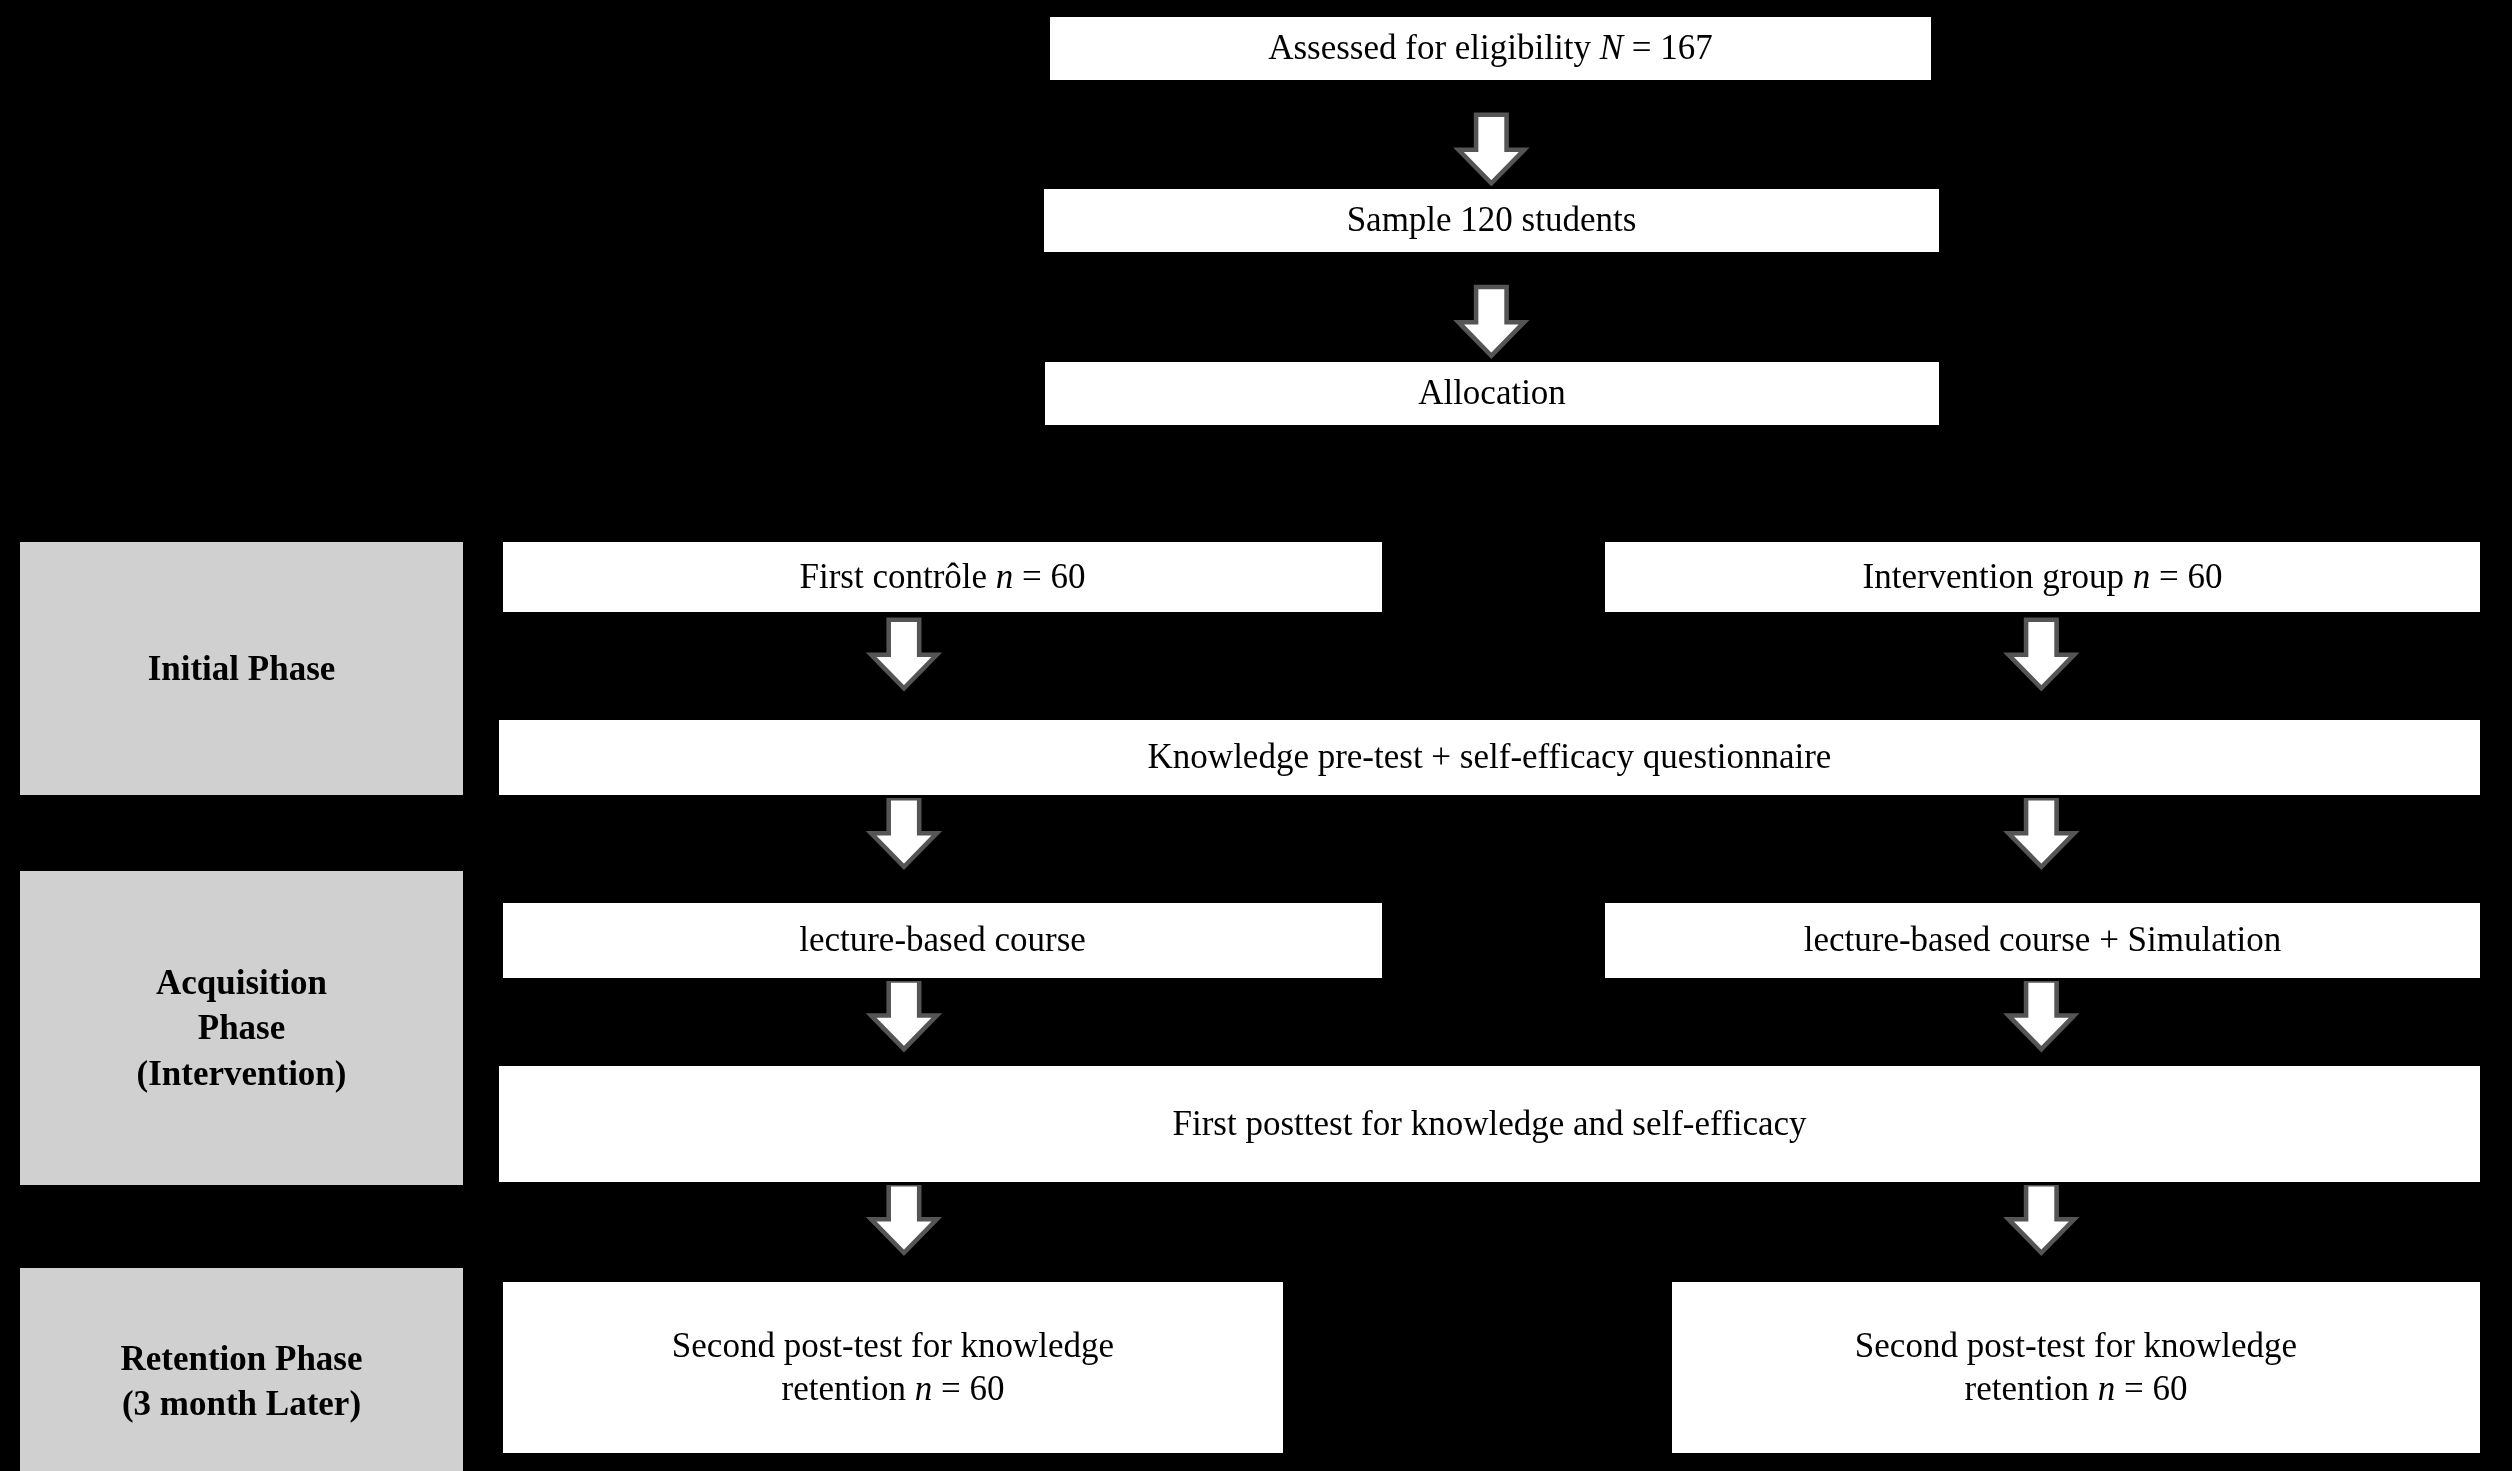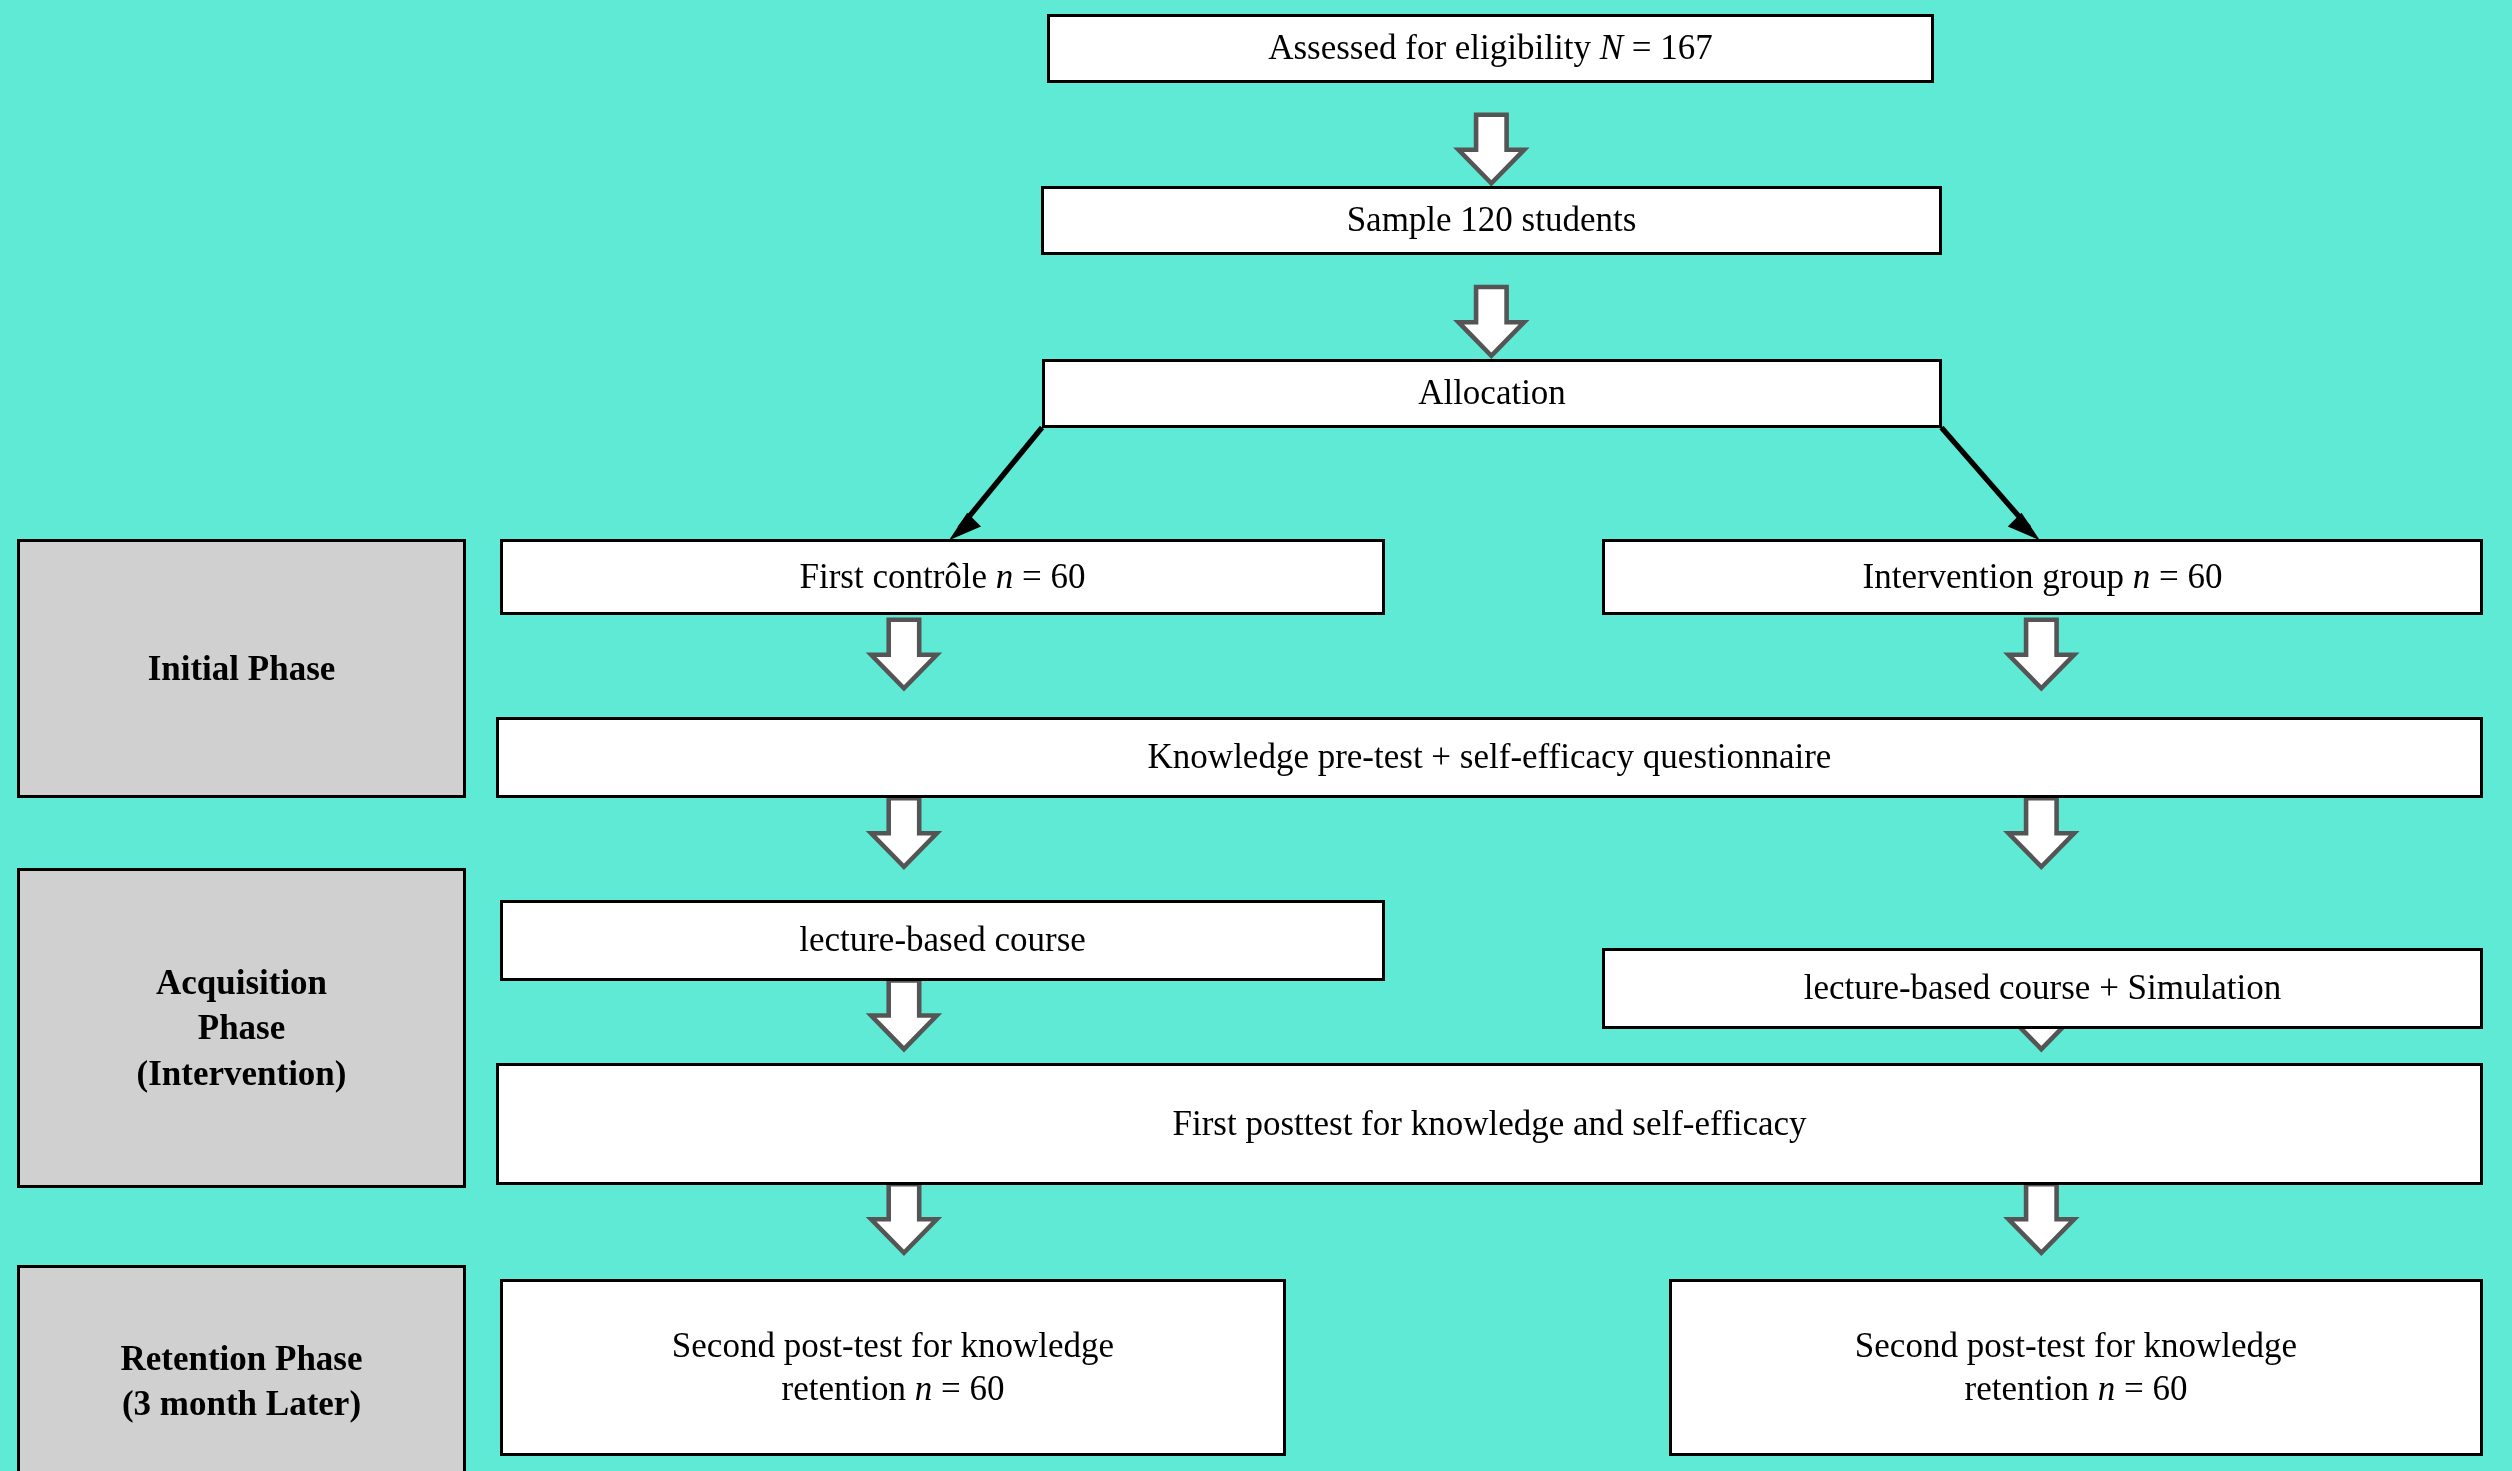--- a/index.html
+++ b/index.html
@@ -8,21 +8,21 @@
     background: #ffffff;
   }
   body {
     font-family: "Liberation Serif", "DejaVu Serif", serif;
     color: #000000;
   }
   #canvas {
     position: relative;
     width: 2512px;
     height: 1472px;
-    background: #5eead4;
+    background: #000000;
     overflow: hidden;
   }
   #arrow-layer {
     position: absolute;
     left: 0;
     top: 0;
     width: 2512px;
     height: 1472px;
     pointer-events: none;
   }
@@ -152,21 +152,21 @@
   </div>
 
   <div class="node" style="left:496px; top:717px; width:1987px; height:81px;">
     <span class="txt">Knowledge pre-test + self-efficacy questionnaire</span>
   </div>
 
   <div class="node" style="left:500px; top:900px; width:885px; height:81px;">
     <span class="txt">lecture-based course</span>
   </div>
 
-  <div class="node" style="left:1602px; top:948px; width:881px; height:81px;">
+  <div class="node" style="left:1602px; top:900px; width:881px; height:81px;">
     <span class="txt">lecture-based course + Simulation</span>
   </div>
 
   <div class="node" style="left:496px; top:1063px; width:1987px; height:122px;">
     <span class="txt">First posttest for knowledge and self-efficacy</span>
   </div>
 
   <div class="node" style="left:500px; top:1279px; width:786px; height:177px;">
     <span class="txt"><span>Second post-test for knowledge</span><br><span>retention </span><i class="var">n</i><span> = 60</span></span>
   </div>

